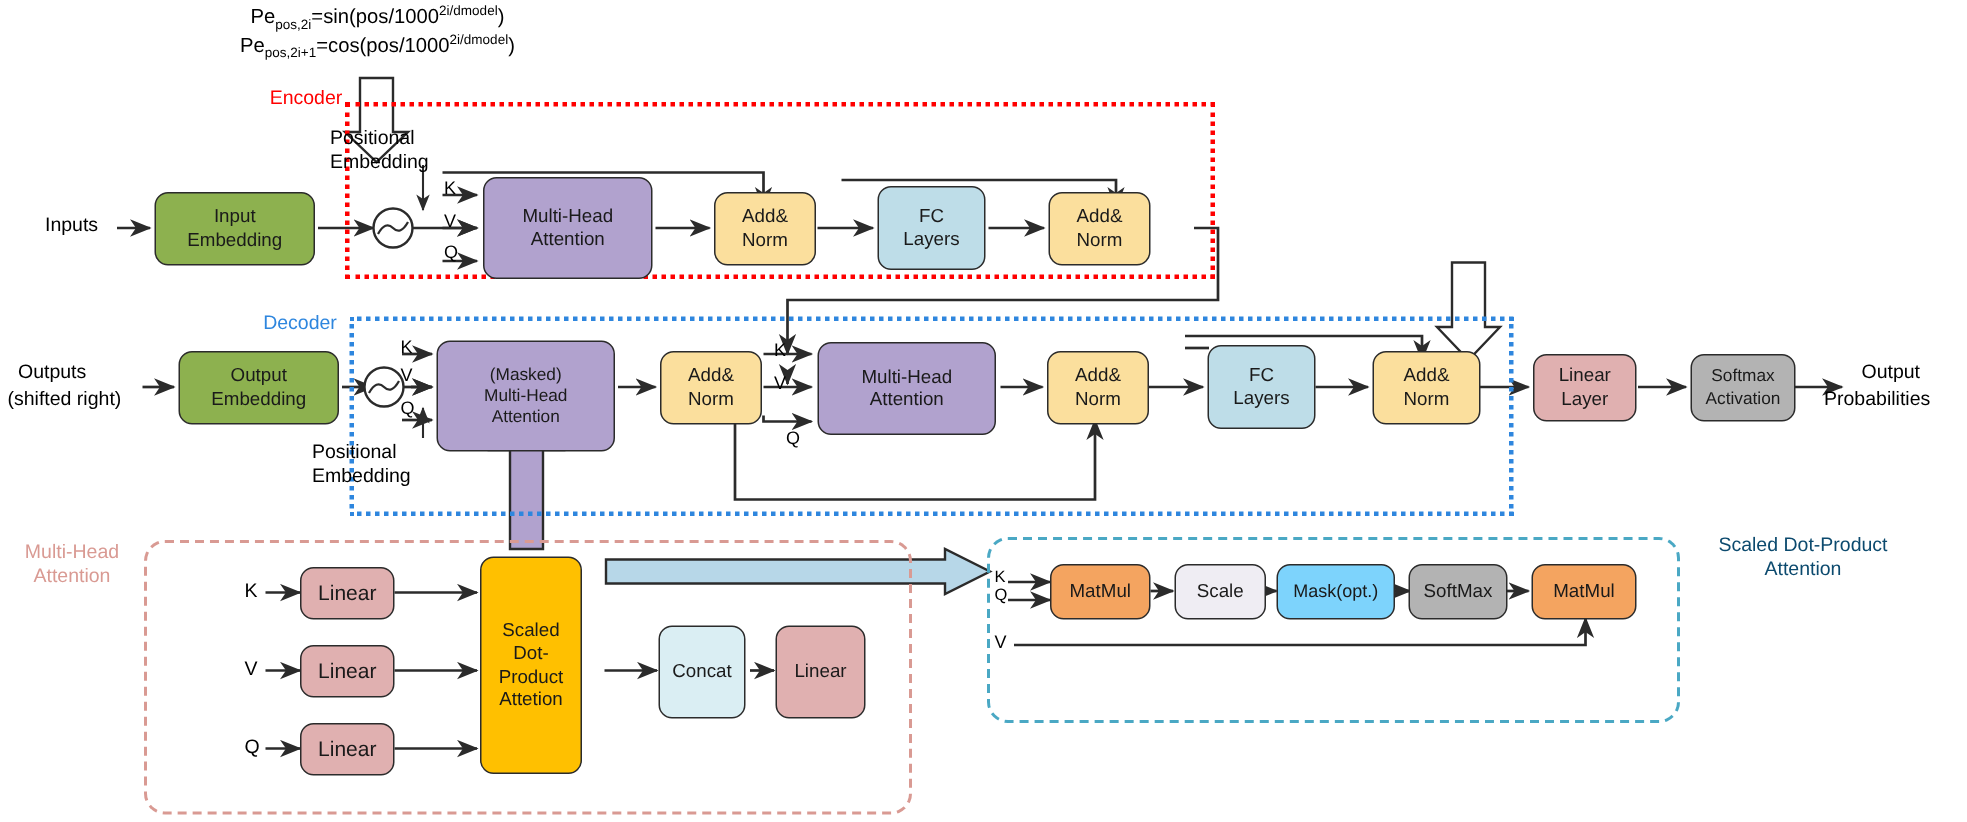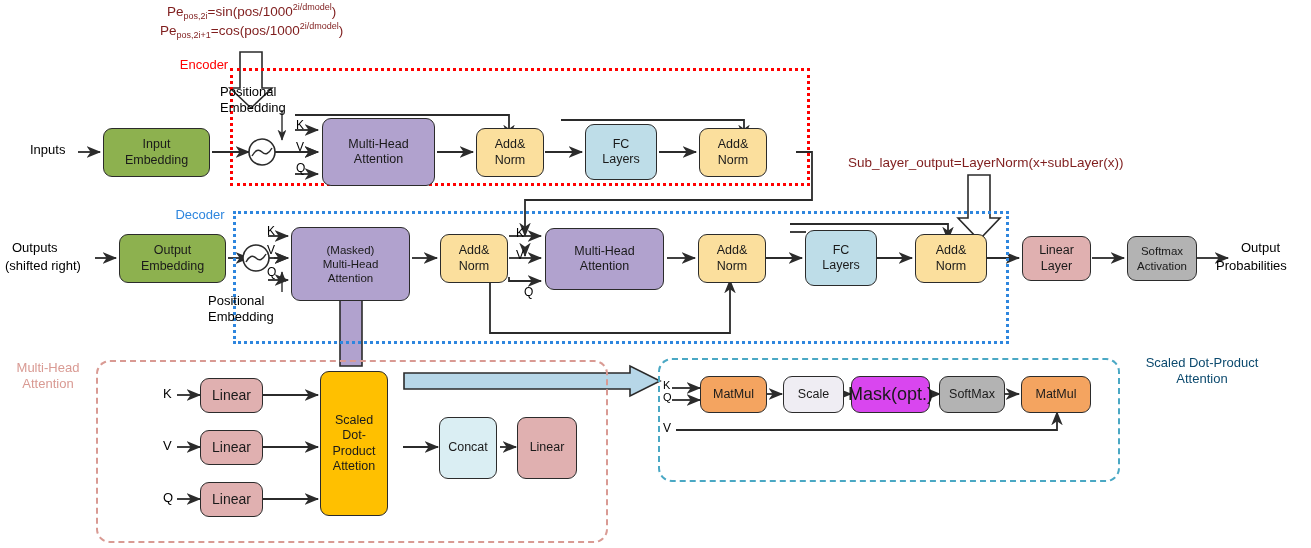--- a/index.html
+++ b/index.html
@@ -7,21 +7,21 @@
   #stage{position:relative;width:1311px;height:548px;}
   svg#wires{position:absolute;left:0;top:0;width:1311px;height:548px;pointer-events:none;}
 
   .box{position:absolute;box-sizing:border-box;border:1.4px solid #2b2b2b;border-radius:9px;
        display:flex;align-items:center;justify-content:center;text-align:center;
        font-size:12.5px;color:#1a1a1a;line-height:1.22;padding:2px 3px;z-index:4;}
   .lbl{position:absolute;font-size:13px;color:#000;line-height:1.25;z-index:5;white-space:pre;}
   .tiny{position:absolute;font-size:12px;color:#000;z-index:6;}
   .region{position:absolute;box-sizing:border-box;z-index:1;}
   .rlabel{position:absolute;font-size:13px;z-index:6;line-height:1.2;text-align:center;}
-  .formula{position:absolute;font-size:13.5px;color:#7f1d1d;z-index:6;white-space:nowrap;}
+  .formula{position:absolute;font-size:13.5px;color:#000000;z-index:6;white-space:nowrap;}
   .formula sub{font-size:9px;}
   .formula sup{font-size:9px;}
 </style>
 </head>
 <body>
 
 <div id="stage">
 
   <div class="region" style="left:230px;top:68px;width:580px;height:118px;border:3.5px dotted #ff0000;"></div>
   <div class="region" style="left:233px;top:211px;width:776px;height:133px;border:3.5px dotted #2e86de;"></div>
@@ -34,21 +34,20 @@
 Attention</div>
   <div class="rlabel" style="left:1122px;top:355px;width:160px;color:#0c4a6e;white-space:pre;">Scaled Dot-Product
 Attention</div>
 
   <div class="formula" style="left:167px;top:2px;">
     <span>Pe</span><sub>pos,2i</sub><span>=sin(pos/1000</span><sup>2i/dmodel</sup><span>)</span>
   </div>
   <div class="formula" style="left:160px;top:21px;text-align:center;">
     <span>Pe</span><sub>pos,2i+1</sub><span>=cos(pos/1000</span><sup>2i/dmodel</sup><span>)</span>
   </div>
-  <div class="formula" style="left:848px;top:155px;">Sub_layer_output=LayerNorm(x+subLayer(x))</div>
 
   <svg id="wires" viewBox="0 0 1311 548">
     <defs>
       <marker id="ah" markerWidth="9" markerHeight="9" refX="7.4" refY="3.2" orient="auto">
         <path d="M0,0 L8,3.2 L0,6.4 L2.2,3.2 z" fill="#2b2b2b"></path>
       </marker>
     </defs>
     <g stroke="#2b2b2b" stroke-width="1.8" fill="none" marker-end="url(#ah)">
 
       <path d="M78,152 H100"></path>
@@ -166,21 +165,21 @@
   <div class="box" style="left:200px;top:482px;width:63px;height:35px;background:#e0b0b0;font-size:14px;">Linear</div>
   <div class="box" style="left:320px;top:371px;width:68px;height:145px;background:#ffc000;white-space:pre;font-size:12.5px;">Scaled
 Dot-
 Product
 Attetion</div>
   <div class="box" style="left:439px;top:417px;width:58px;height:62px;background:#daeef3;font-size:12.5px;">Concat</div>
   <div class="box" style="left:517px;top:417px;width:60px;height:62px;background:#e0b0b0;font-size:12.5px;">Linear</div>
 
   <div class="box" style="left:700px;top:376px;width:67px;height:37px;background:#f4a460;font-size:12.5px;">MatMul</div>
   <div class="box" style="left:783px;top:376px;width:61px;height:37px;background:#efedf3;font-size:12.5px;">Scale</div>
-  <div class="box" style="left:851px;top:376px;width:79px;height:37px;background:#d946ef;font-size:18px;">Mask(opt.)</div>
+  <div class="box" style="left:851px;top:376px;width:79px;height:37px;background:#7dd3fc;font-size:12px;">Mask(opt.)</div>
   <div class="box" style="left:939px;top:376px;width:66px;height:37px;background:#b3b3b3;font-size:12.5px;">SoftMax</div>
   <div class="box" style="left:1021px;top:376px;width:70px;height:37px;background:#f4a460;font-size:12.5px;">MatMul</div>
 
   <div class="lbl" style="left:30px;top:142px;">Inputs</div>
   <div class="lbl" style="left:12px;top:240px;">Outputs</div>
   <div class="lbl" style="left:5px;top:258px;">(shifted right)</div>
   <div class="lbl" style="left:1241px;top:240px;">Output</div>
   <div class="lbl" style="left:1216px;top:258px;">Probabilities</div>
   <div class="lbl" style="left:220px;top:84px;">Positional
 Embedding</div>

